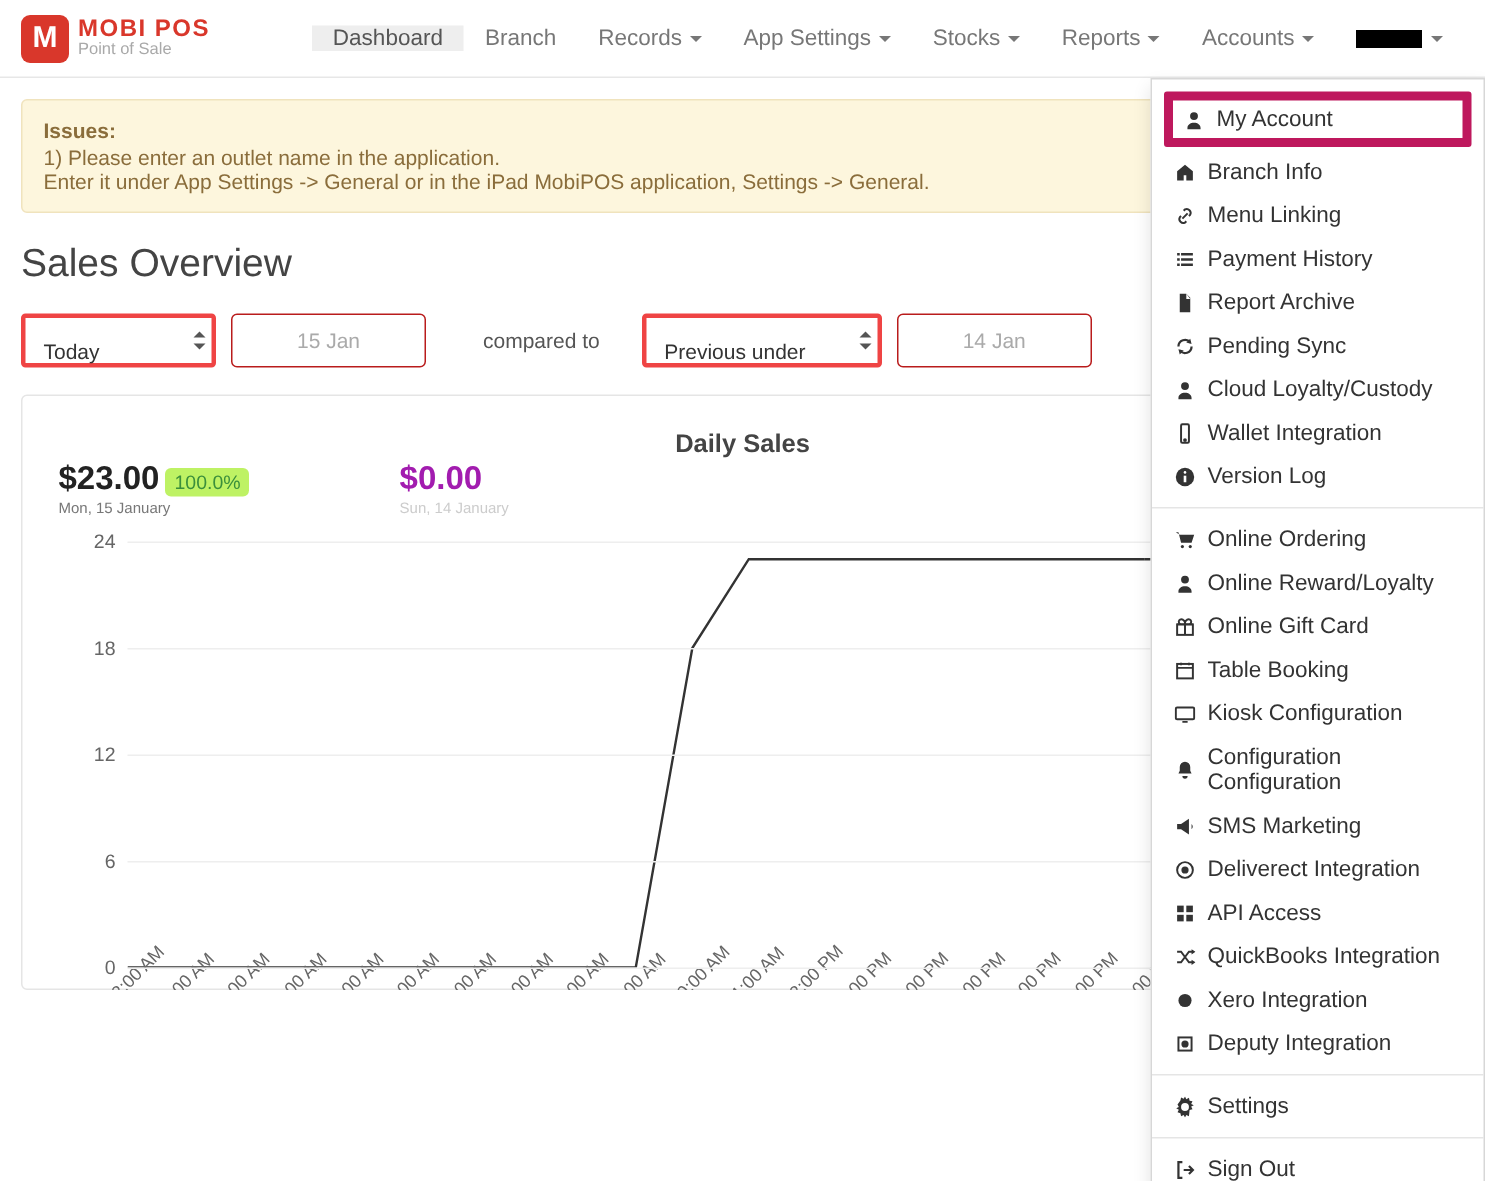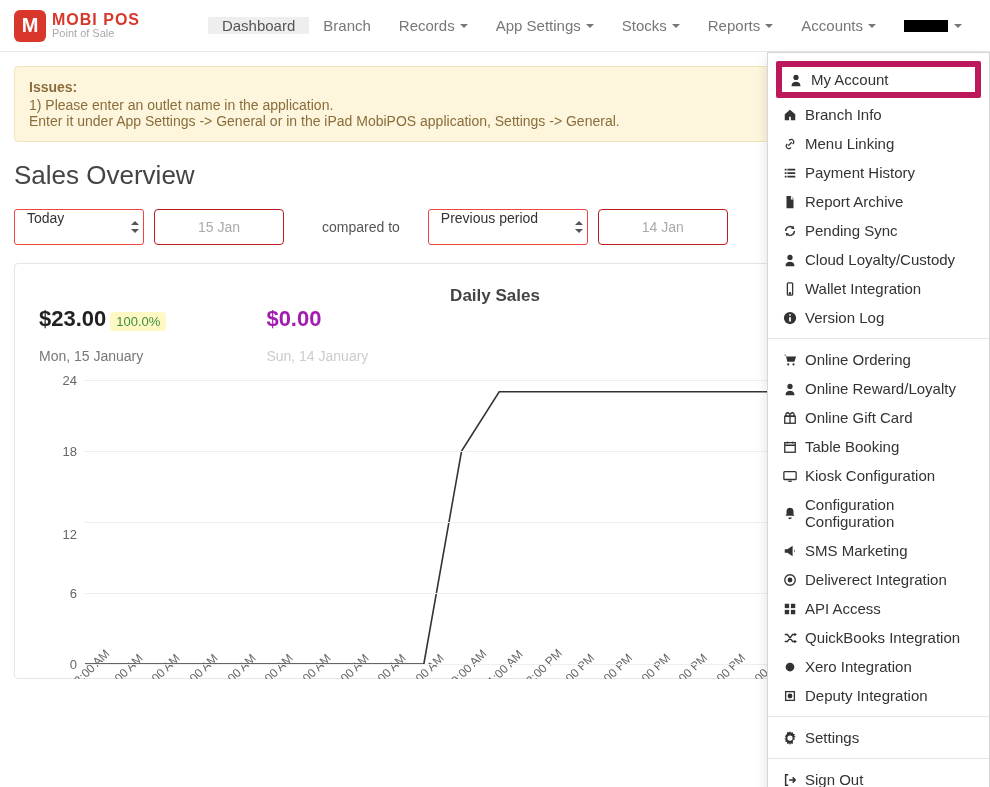--- a/index.html
+++ b/index.html
@@ -14,33 +14,33 @@
 .nav-items{display:flex;align-items:center;height:100%}
 .nav-item{display:flex;align-items:center;padding:0 14px;color:#777;cursor:pointer;font-size:15px;gap:5px}
 .nav-item.active{background:#eee;color:#555}
 .caret{width:0;height:0;border-left:4px solid transparent;border-right:4px solid transparent;border-top:4px solid #777;display:inline-block}
 .user-item{padding:0 14px;display:flex;align-items:center;gap:6px}
 .user-blk{width:44px;height:12px;background:#000}
 .issues{margin:14px;border:1px solid #f0e3bd;background:#fdf6dd;color:#8a6d3b;padding:12px 14px;border-radius:4px;font-size:14px}
 .issues-title{font-weight:700;margin-bottom:2px}
 .page-title{font-size:26px;color:#444;padding:4px 14px 18px}
 .filters{display:flex;align-items:center;gap:10px;padding:0 14px 18px}
-.sel{border:1px solid #ef4444;border-radius:3px;height:36px;display:flex;align-items:flex-start;padding:0 28px 0 12px;position:relative;background:#fff;cursor:pointer}
+.sel{border:3px solid #ef4444;border-radius:3px;height:36px;display:flex;align-items:flex-end;padding:0 28px 0 12px;position:relative;background:#fff;cursor:pointer}
 .sel .caret2{position:absolute;right:8px;top:50%;transform:translateY(-50%)}
 .caret2::before{content:"";position:absolute;border-left:4px solid transparent;border-right:4px solid transparent;border-bottom:4px solid #555;top:-6px;left:-4px}
 .caret2::after{content:"";position:absolute;border-left:4px solid transparent;border-right:4px solid transparent;border-top:4px solid #555;top:2px;left:-4px}
 .datebox{border:1px solid #b91c1c;border-radius:4px;height:36px;width:130px;display:flex;align-items:center;justify-content:center;color:#aaa;background:#fff}
 .cmp{color:#555;padding:0 18px 0 28px}
 .card{margin:0 14px;border:1px solid #e5e5e5;border-radius:4px;padding:22px 24px 8px;position:relative}
 .chart-title{text-align:center;font-weight:700;color:#444;font-size:17px;margin-bottom:0}
 .stats{display:flex;gap:100px;margin-bottom:10px}
 .stat-val{font-size:22px;font-weight:700;color:#222}
 .stat-val.dim{color:#a21caf}
-.badge{font-size:13px;background:#fef9c3;color:#3b8f3b;border-radius:4px;padding:2px 6px;margin-left:4px;font-weight:400}
-.stat-date{color:#777;font-size:14px;margin-top:16px}
+.badge{font-size:13px;background:#bef264;color:#3b8f3b;border-radius:4px;padding:2px 6px;margin-left:4px;font-weight:400}
+.stat-date{color:#777;font-size:10px;margin-top:2px}
 .stat-date.dim{color:#ccc}
 .chart-box{position:relative;height:290px;margin-top:16px}
 .ylabel{position:absolute;left:0;font-size:13px;color:#666;text-align:right;width:38px;transform:translateY(-50%)}
 .gridline{position:absolute;left:46px;right:0;height:1px;background:#eee}
 .plot{position:absolute;left:46px;right:0;top:0;bottom:6px}
 .xaxis{position:absolute;left:46px;right:0;bottom:-54px;height:60px}
 .xlabel{position:absolute;font-size:12px;color:#666;transform:rotate(-45deg) translate(-26px,0);transform-origin:left top;white-space:nowrap}
 .dropdown{position:absolute;right:0;top:52px;width:223px;background:#fff;border:1px solid #d7d7d7;box-shadow:0 6px 12px rgba(0,0,0,.12);padding:6px 0;z-index:10}
 .dd-item{display:flex;align-items:center;gap:8px;padding:6px 14px;color:#333;cursor:pointer;font-size:15px}
 .dd-item.hl{border:6px solid #be185d;margin:2px 8px;border-radius:2px;padding:4px 6px}
@@ -308,21 +308,21 @@
 <div class="page-title">Sales Overview</div>
 
 <div class="filters">
   <div class="sel" style="width:130px">
     <span>Today</span>
       <span class="caret2"></span>
   </div>
   <div class="datebox">15 Jan</div>
   <div class="cmp">compared to</div>
   <div class="sel" style="width:160px">
-    <span>Previous period</span>
+    <span>Previous under</span>
       <span class="caret2"></span>
   </div>
   <div class="datebox">14 Jan</div>
 </div>
 
 <div class="card">
   <div class="chart-title">Daily Sales</div>
   <div class="stats">
     <div>
       <div><span class="stat-val">$23.00</span><span class="badge">100.0%</span></div>
@@ -364,19 +364,19 @@
         <div class="xlabel" style="left: 86.9565%;">8:00 PM</div>
         <div class="xlabel" style="left: 91.3043%;">9:00 PM</div>
         <div class="xlabel" style="left: 95.6522%;">10:00 PM</div>
         <div class="xlabel" style="left: 100%;">11:00 PM</div>
       </div>
   <div class="gridline" style="top: 284px;"></div>
       <div class="ylabel" style="top: 284px;">0</div>
       <div class="gridline" style="top: 213px;"></div>
       <div class="ylabel" style="top: 213px;">6</div>
       <div class="gridline" style="top: 142px;"></div>
-      <div class="ylabel" style="top: 142px; margin-top: 12px;">12</div>
+      <div class="ylabel" style="top: 142px;">12</div>
       <div class="gridline" style="top: 71px;"></div>
       <div class="ylabel" style="top: 71px;">18</div>
       <div class="gridline" style="top: 0px;"></div>
       <div class="ylabel" style="top: 0px;">24</div>
     </div>
 </div>
 
 </body></html>

